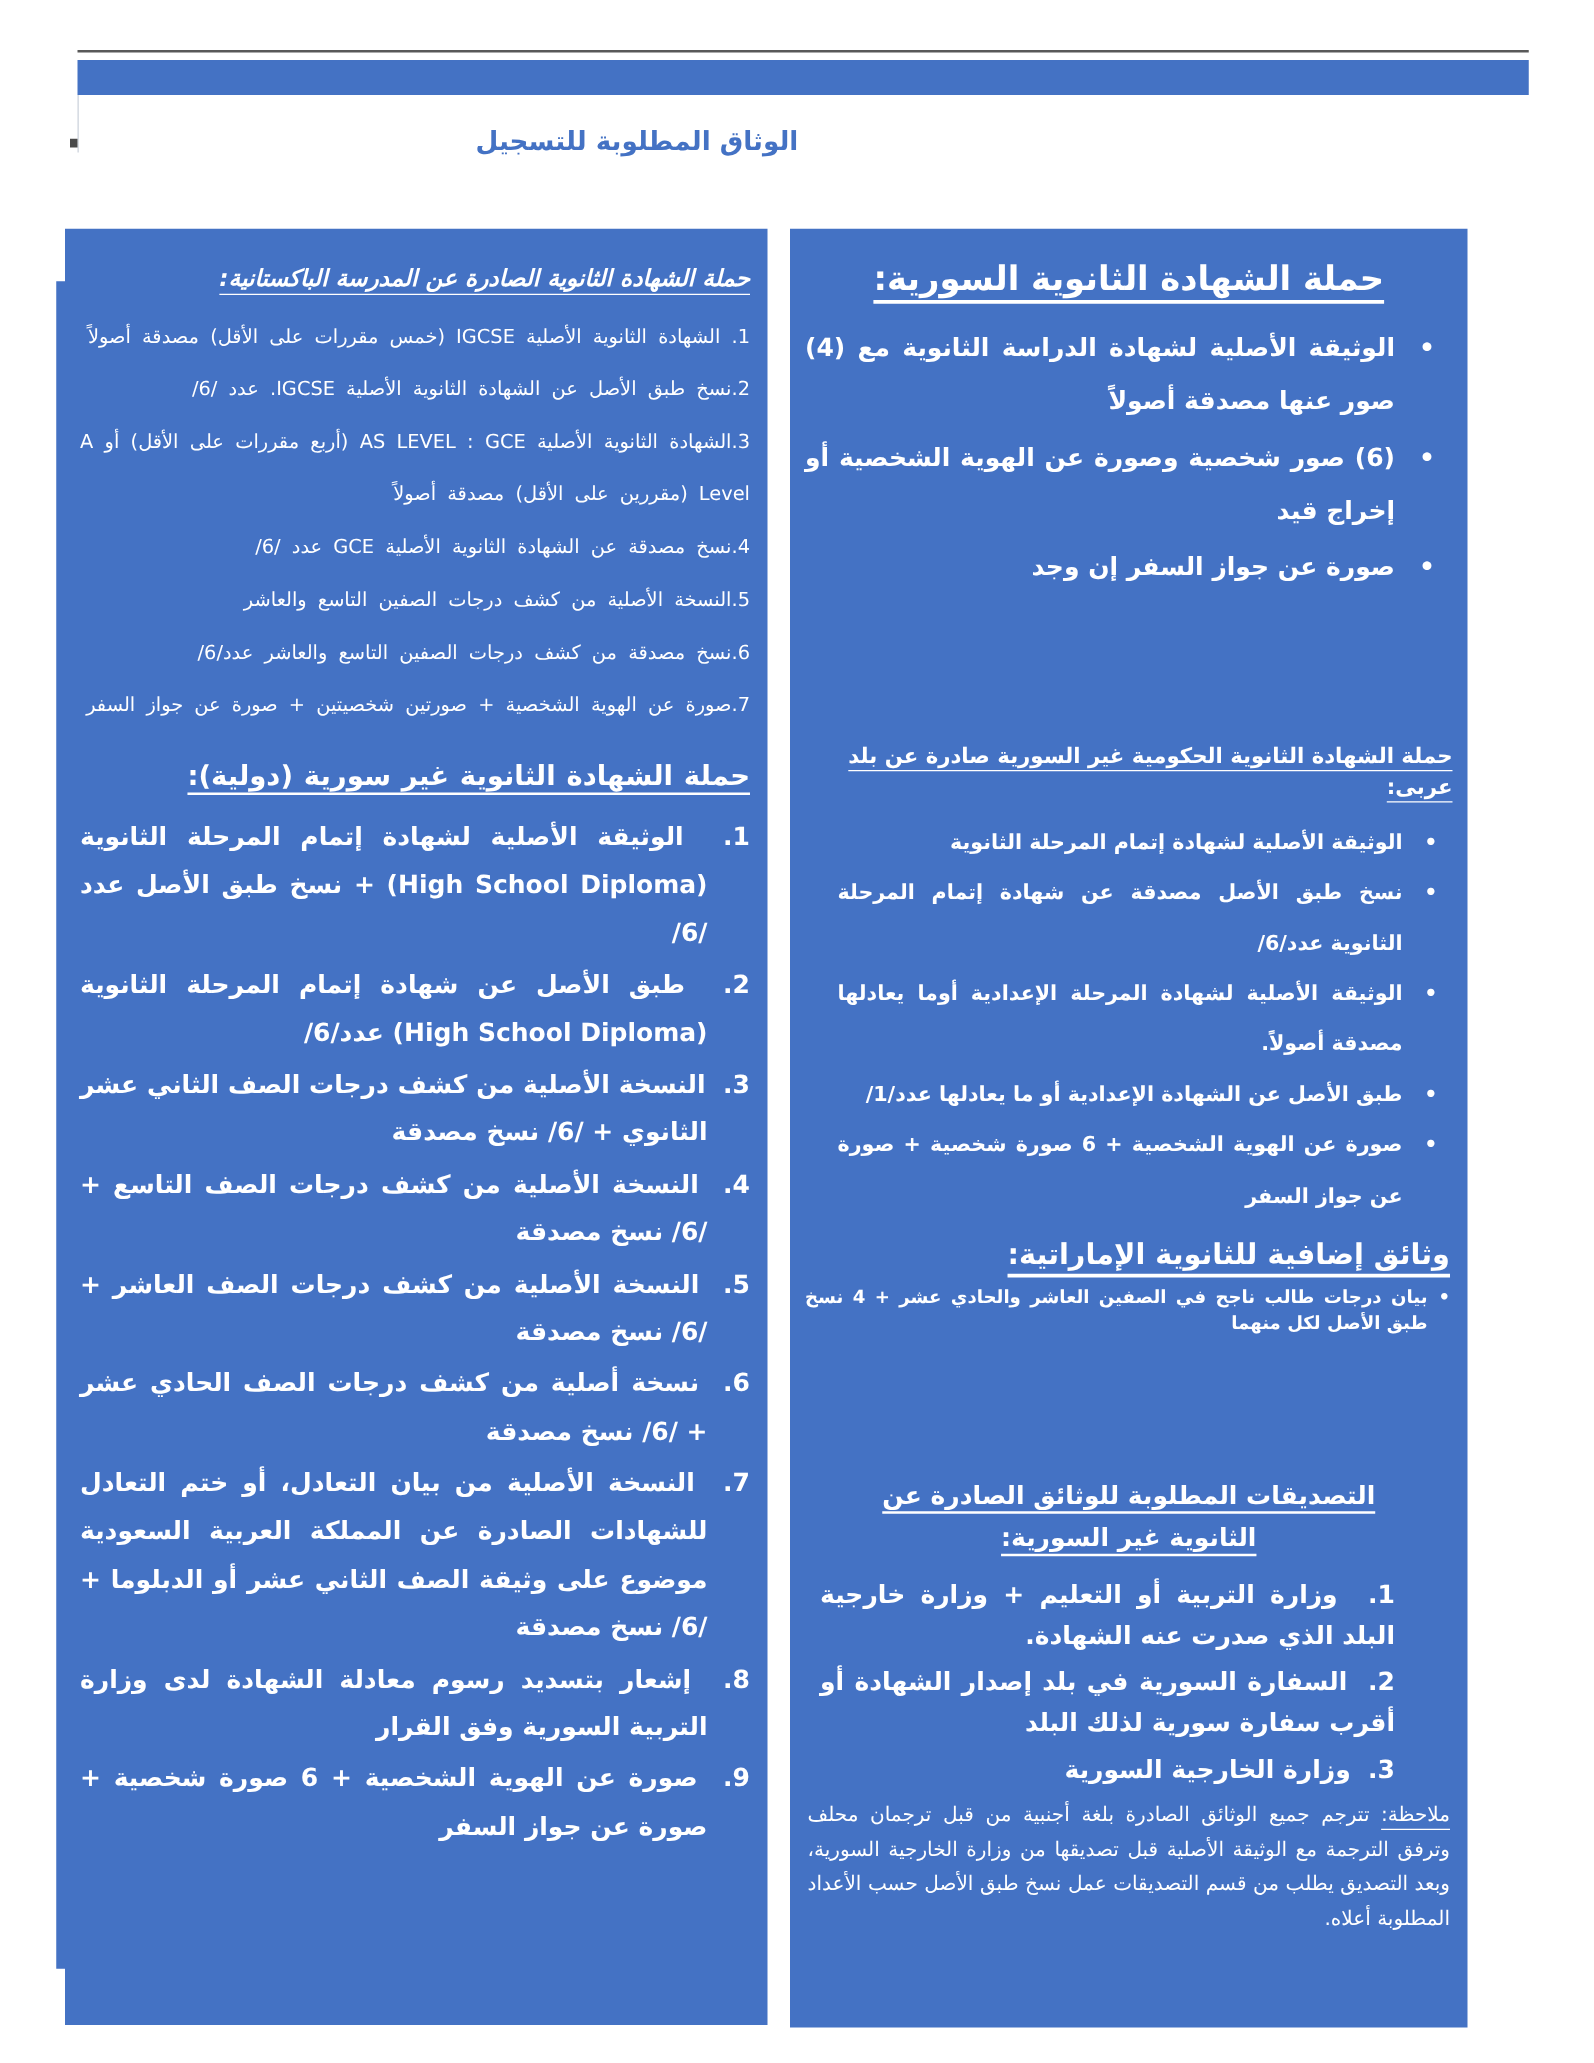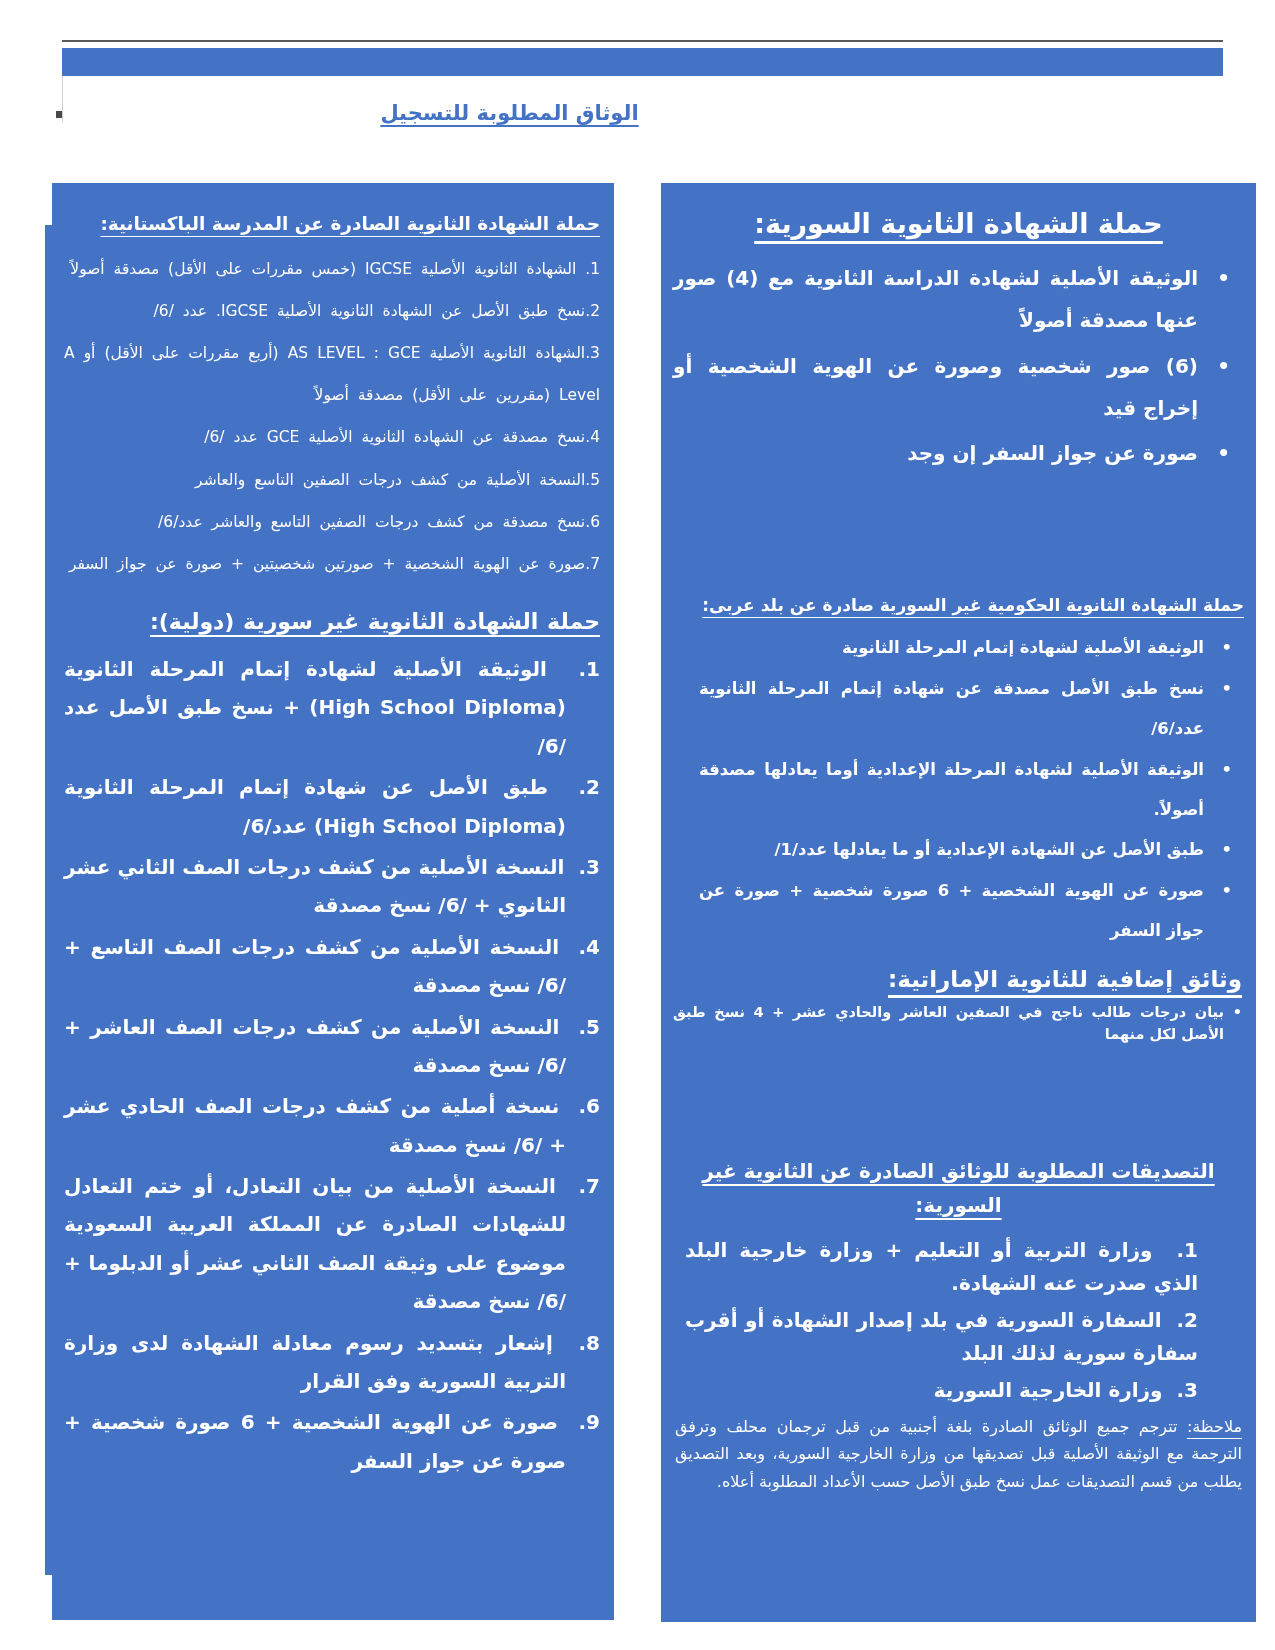--- a/index.html
+++ b/index.html
@@ -11,36 +11,36 @@
     --title-blue:#4472C4;
   }
   
   .top-accent-line{position:absolute;left:62px;top:40px;width:1161px;height:2px;background:#595959;}
   .header-bar{position:absolute;left:62px;top:48px;width:1161px;height:28px;background:var(--panel-blue);}
   .frame-vline{position:absolute;left:62px;top:76px;width:1px;height:46px;background:#ccd2dc;}
   .frame-tick{position:absolute;left:56px;top:111px;width:6px;height:7px;background:#4a4a4a;}
   .page-title{
     position:absolute;left:0;top:101px;width:1019px;text-align:center;
     color:var(--title-blue);font-weight:bold;font-size:21px;
-    text-decoration:underline;text-decoration-thickness:2px;text-underline-offset:5px;
+    text-decoration-thickness:2px;text-underline-offset:5px;
   }
   
   .panel{
     position:absolute;background:var(--panel-blue);color:#ffffff;
     box-sizing:border-box;direction:rtl;
   }
   #left-panel{left:52px;top:183px;width:562px;height:1437px;padding:0 12px 0 10px;}
   #left-panel::before{content:"";position:absolute;right:562px;top:42px;width:7px;height:1350px;background:var(--panel-blue);}
-  #right-panel{left:661px;top:183px;width:595px;height:1439px;padding:0 12px 0 12px;}
+  #right-panel{left:632px;top:183px;width:542px;height:1439px;padding:0 12px 0 12px;}
 
   .u{text-decoration:underline;text-underline-offset:6px;}
   .u-thick{text-decoration:underline;text-decoration-thickness:2.5px;text-underline-offset:8px;}
 
   
-  .lp-h1{font-size:18.5px;font-weight:bold;text-align:right;margin:27px 2px 10px;line-height:1.5;}
+  .lp-h1{font-size:18.5px;font-weight:bold;text-align:right;margin:27px 2px 10px;line-height:1.5;font-style:italic;}
   .pak-list{font-size:15.5px;font-weight:normal;text-align:justify;line-height:2.72;word-spacing:4px;margin:2px 2px 0 2px;}
   .pak-item{margin:0;}
   .lp-h2{font-size:22px;font-weight:bold;text-align:right;margin:20px 2px 12px;line-height:1.5;word-spacing:1px;}
   .intl-list{font-size:20px;font-weight:bold;text-align:justify;line-height:1.92;margin:0 2px 0 2px;}
   .intl-item{padding-right:34px;text-indent:-34px;margin:0 0 3px 0;}
 
   
   .rp-h1{font-size:27px;font-weight:bold;text-align:center;margin:22px 6px 14px;line-height:1.4;}
   .syr-list{font-size:20px;font-weight:bold;text-align:justify;line-height:2.12;margin:0;}
   .b-item{position:relative;padding-right:46px;margin:0 0 3px 0;}

